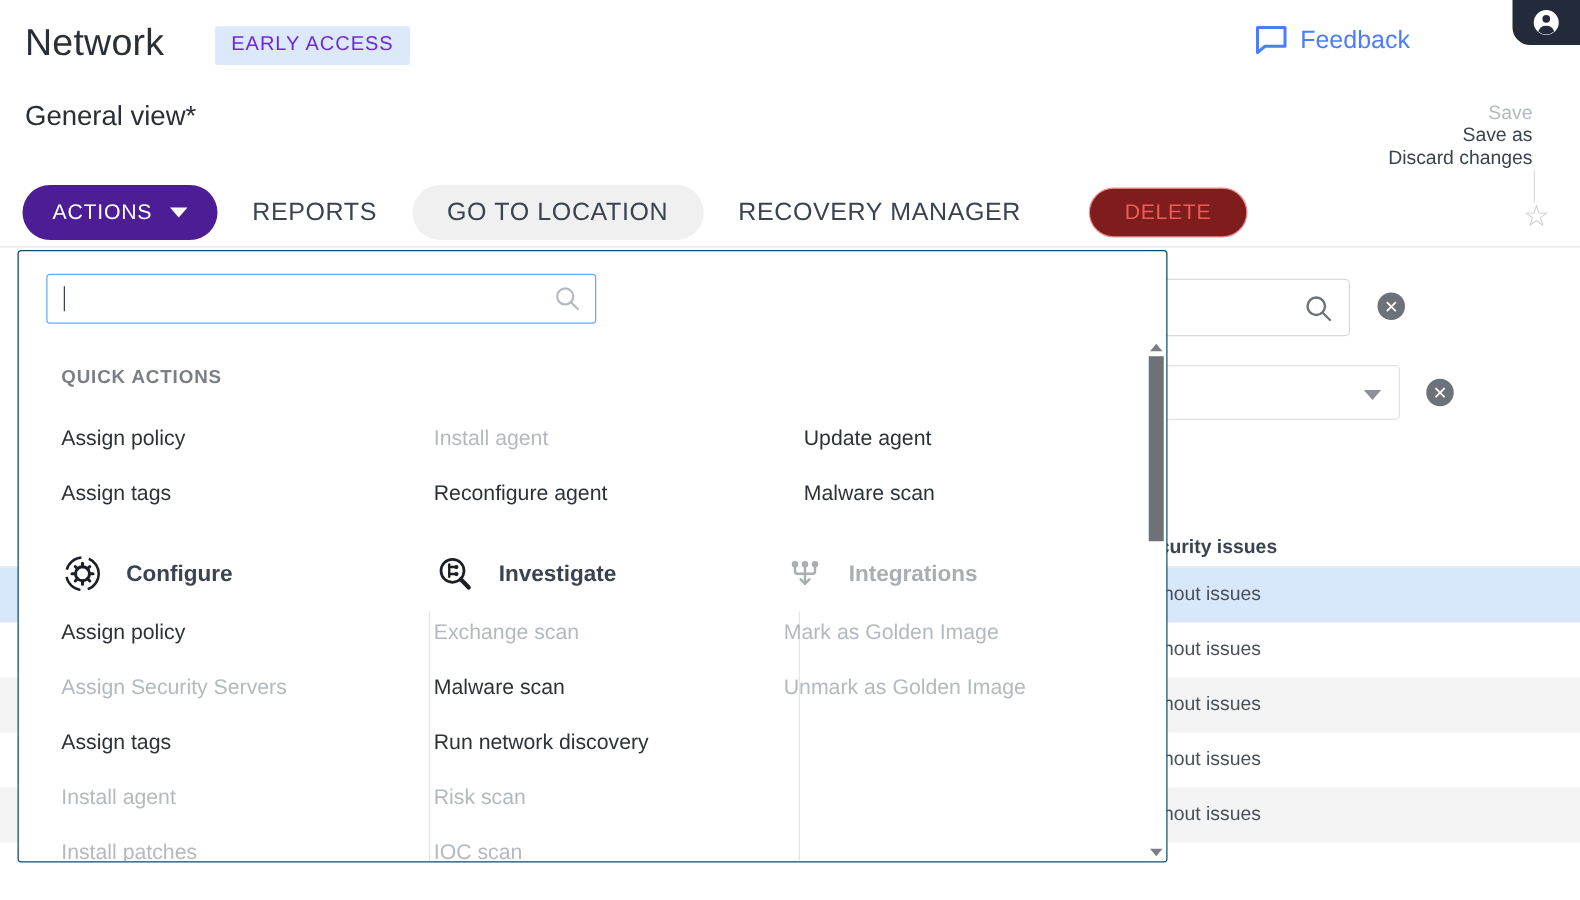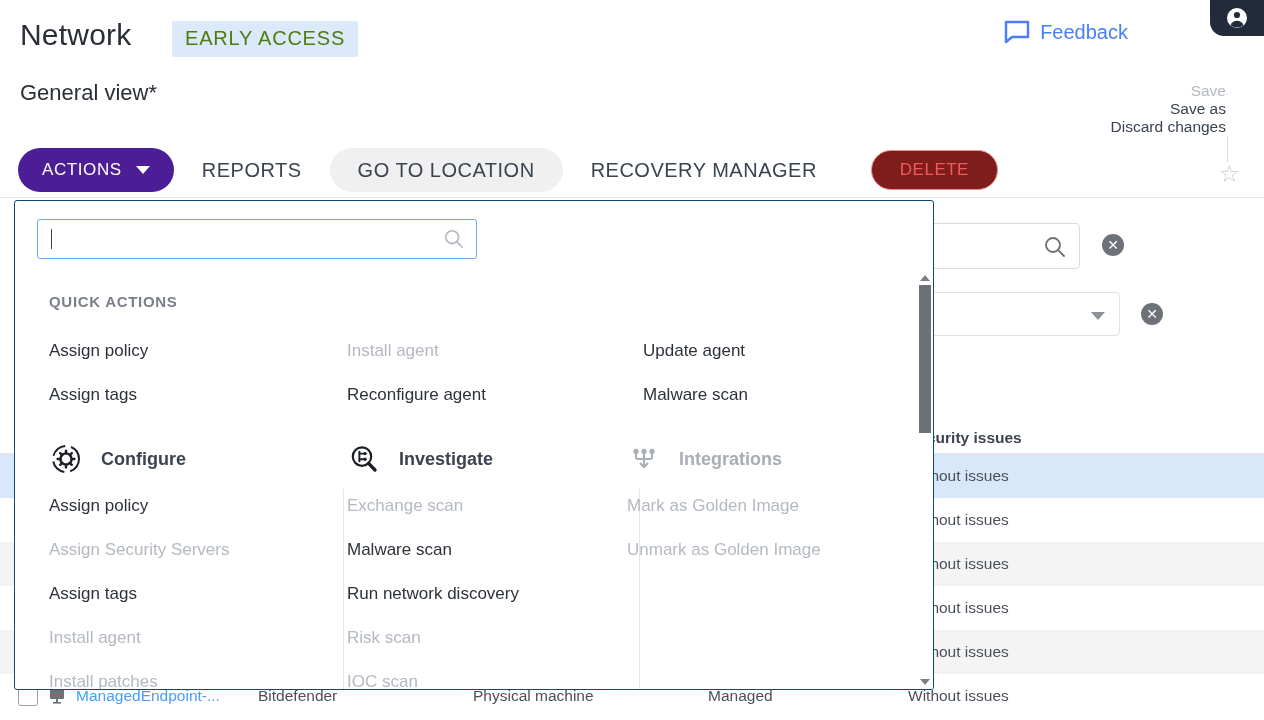--- a/index.html
+++ b/index.html
@@ -14,22 +14,22 @@
   
   .header-row {
     position: absolute; left: 0; top: 0; width: 1264px; height: 66px;
   }
   .page-title {
     position: absolute; left: 20px; top: 18px;
     font-size: 30px; font-weight: 400; color: #2a2f36; letter-spacing: .2px;
   }
   .badge-early {
     position: absolute; left: 172px; top: 21px;
-    background: #dce9fb; color: #4d7c0f;
-    font-size: 20px; letter-spacing: .8px;
+    background: #dce9fb; color: #6d28d9;
+    font-size: 16px; letter-spacing: .8px;
     padding: 6px 13px 7px 13px; border-radius: 2px;
   }
   .feedback {
     position: absolute; right: 136px; top: 20px;
     display: flex; align-items: center; gap: 10px;
     color: #4a7dfc; font-size: 20px; cursor: pointer; text-align: right;
   }
   .fb-icon { width: 26px; height: 24px; display:block; }
 
   .avatar-pill {
@@ -298,37 +298,20 @@
       </div>
       <div class="bg-tr alt">
         <span class="c-chk"></span>
         <span class="c-name"></span>
         <span class="c-comp"></span>
         <span class="c-type"></span>
         <span class="c-mgmt">ed</span>
         <span class="c-sec">Without issues</span>
       </div>
 
-      <div class="bg-tr">
-        <span class="c-chk">
-          <span class="chkbox"></span>
-        </span>
-        <span class="c-name" style="display:flex;align-items:center;gap:10px;">
-          <svg width="18" height="18" viewBox="0 0 18 18">
-            <rect x="2" y="2" width="14" height="10" rx="1" fill="#6d7178"></rect>
-            <rect x="8" y="12" width="2" height="3" fill="#6d7178"></rect>
-            <rect x="5" y="15" width="8" height="1.6" fill="#6d7178"></rect>
-          </svg>
-          <span class="link-blue">ManagedEndpoint-...</span>
-        </span>
-        <span class="c-comp">Bitdefender</span>
-        <span class="c-type">Physical machine</span>
-        <span class="c-mgmt">Managed</span>
-        <span class="c-sec">Without issues</span>
-      </div>
     </div>
   </div>
 
   <div class="dropdown">
 
     <div class="dd-search-wrap">
       <input class="dd-search" type="text" placeholder="" style="">
       <span class="caret-blink"></span>
       <span class="dd-search-ico">
         <svg width="22" height="22" viewBox="0 0 24 24">

